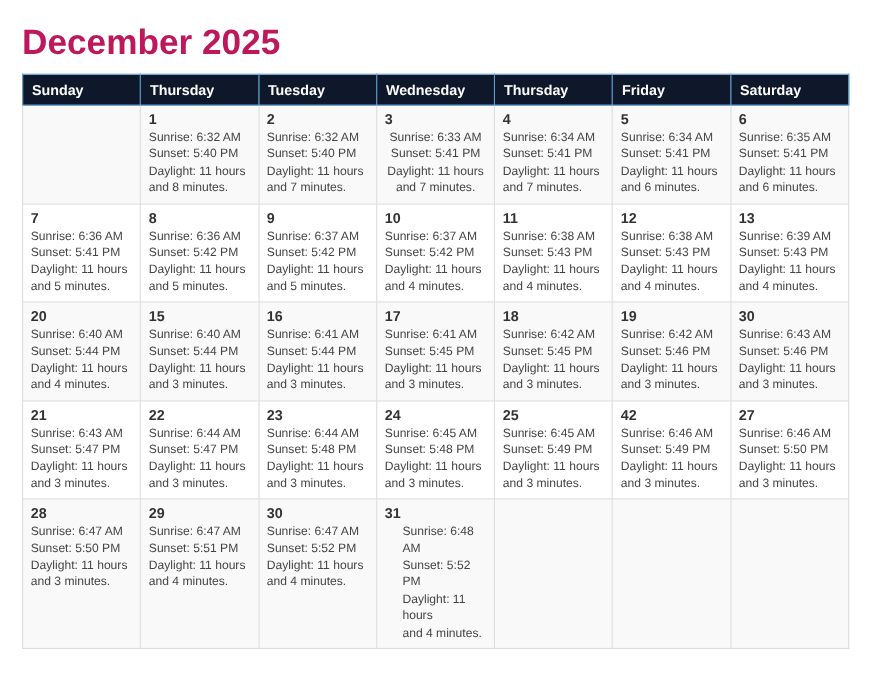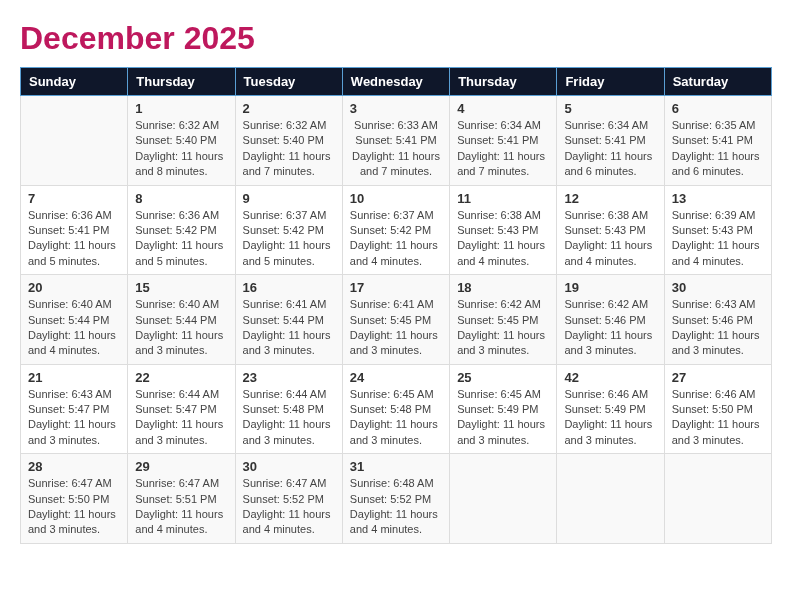--- a/index.html
+++ b/index.html
@@ -318,21 +318,21 @@
         </td>
         <td>
           <span class="day-number">30</span>
           <div class="cell-info" style="white-space: pre-line;">Sunrise: 6:47 AM
 Sunset: 5:52 PM
 Daylight: 11 hours
 and 4 minutes.</div>
         </td>
         <td>
           <span class="day-number">31</span>
-          <div class="cell-info" style="white-space: pre-line;">Sunrise: 6:48 AM
+          <div class="cell-info" style="white-space: pre-line; margin-left: 16px;">Sunrise: 6:48 AM
 Sunset: 5:52 PM
 Daylight: 11 hours
 and 4 minutes.</div>
         </td>
         <td class="empty-cell"></td>
         <td class="empty-cell"></td>
         <td class="empty-cell"></td>
       </tr>
     </tbody>
 </table>

